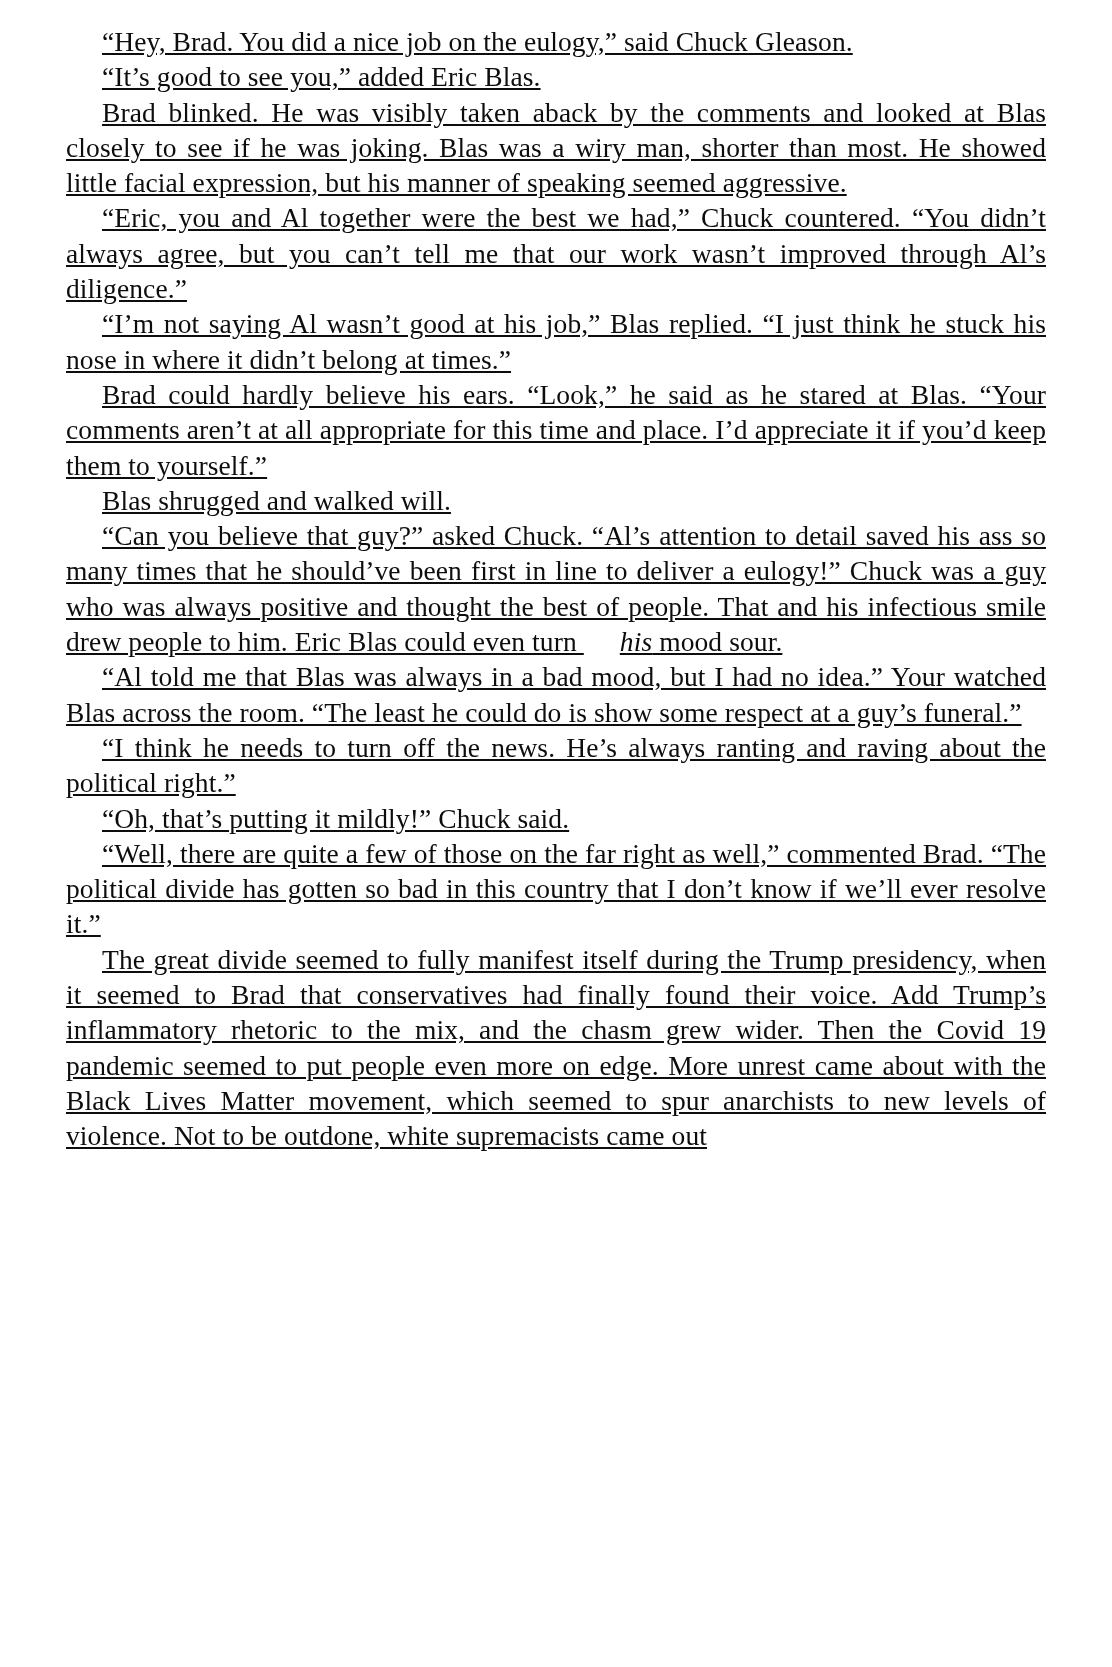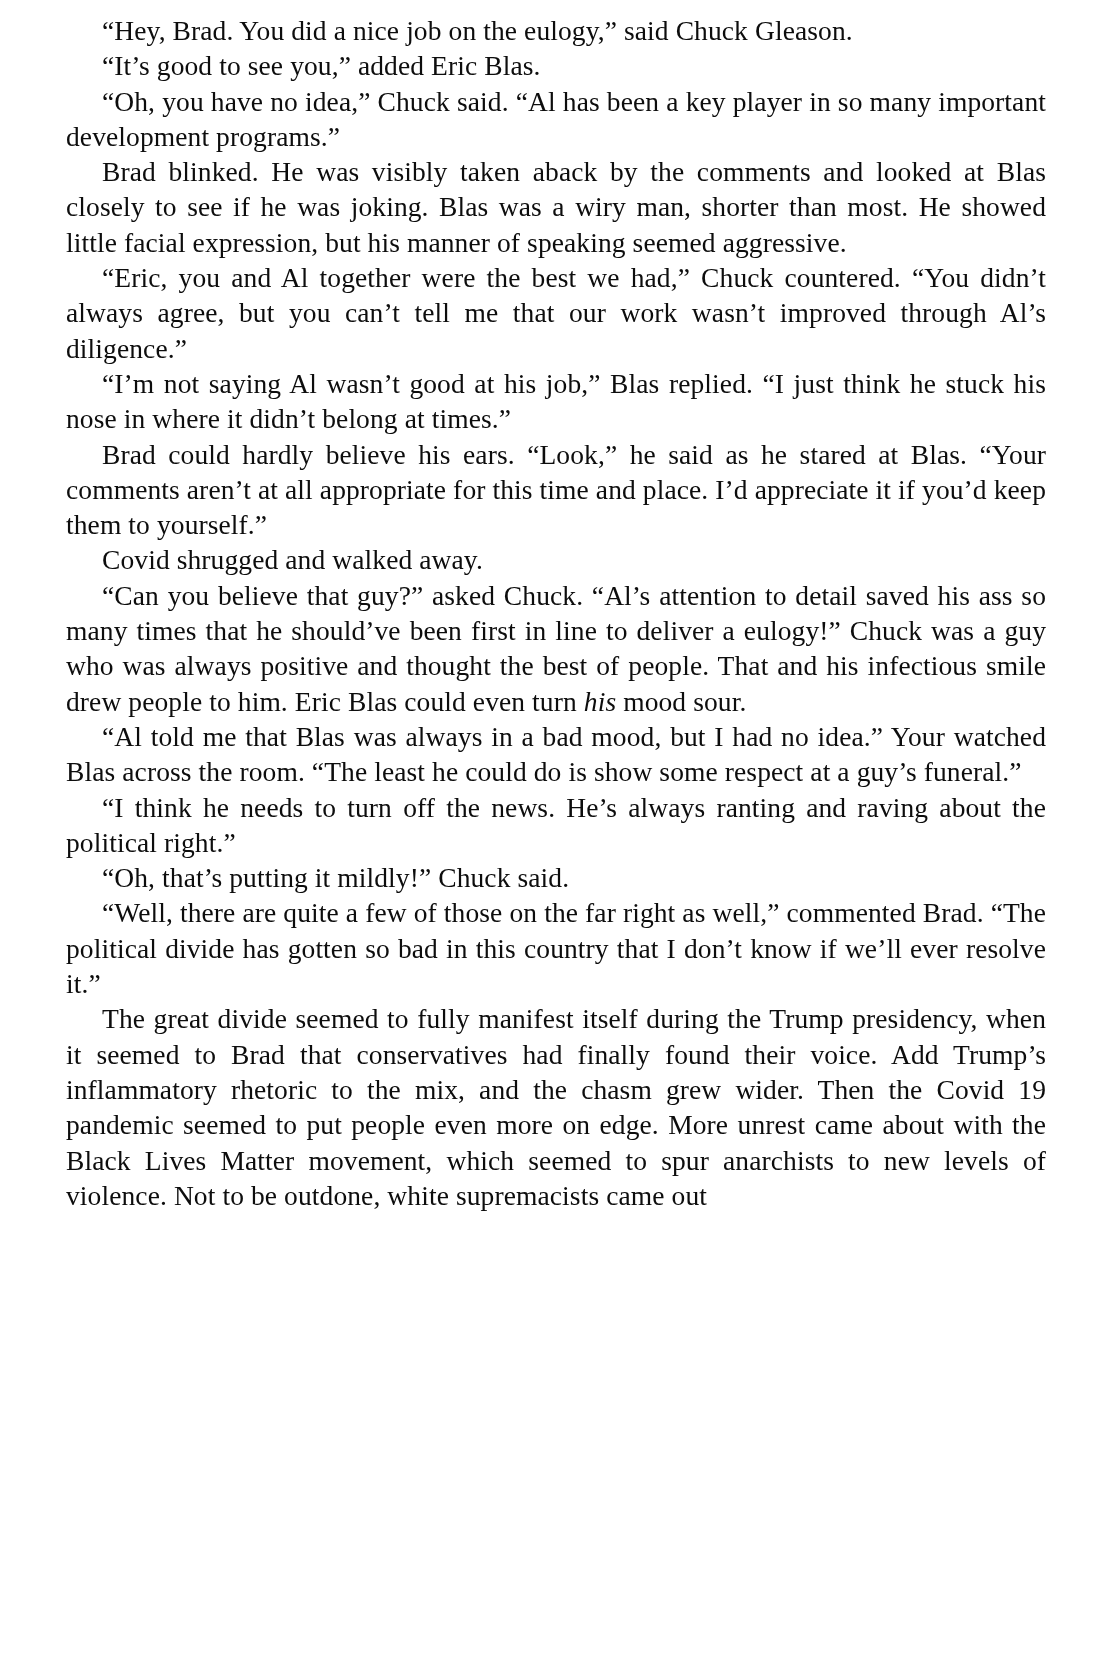--- a/index.html
+++ b/index.html
@@ -10,50 +10,51 @@
   body {
     width: 1112px;
     min-height: 1667px;
     font-family: "Liberation Serif", "DejaVu Serif", serif;
     color: #0d0d0d;
   }
   .page {
     width: 1112px;
     min-height: 1667px;
     box-sizing: border-box;
-    padding: 13px 66px 0 66px;
+    padding: 24px 66px 0 66px;
+    text-decoration: underline;
   }
   .body-text p {
     margin: 0;
     font-size: 27.5px;
     line-height: 35.3px;
     text-align: justify;
     text-justify: inter-word;
     text-indent: 36px;
     hyphens: none;
     letter-spacing: 0.1px;
   }
   .body-text p em {
     font-style: italic;
+    margin-left: 36px;
   }
 </style>
 </head>
 <body>
 
 <div class="page">
   <div class="body-text">
 
     <p>“Hey, Brad. You did a nice job on the eulogy,” said Chuck Gleason.</p>
     <p>“It’s good to see you,” added Eric Blas.</p>
-    <p>“Oh, you have no idea,” Chuck said. “Al has been a key player in so many important development programs.”</p>
     <p>Brad blinked. He was visibly taken aback by the comments and looked at Blas closely to see if he was joking. Blas was a wiry man, shorter than most. He showed little facial expression, but his manner of speaking seemed aggressive.</p>
     <p>“Eric, you and Al together were the best we had,” Chuck countered. “You didn’t always agree, but you can’t tell me that our work wasn’t improved through Al’s diligence.”</p>
     <p>“I’m not saying Al wasn’t good at his job,” Blas replied. “I just think he stuck his nose in where it didn’t belong at times.”</p>
     <p>Brad could hardly believe his ears. “Look,” he said as he stared at Blas. “Your comments aren’t at all appropriate for this time and place. I’d appreciate it if you’d keep them to yourself.”</p>
-    <p>Covid shrugged and walked away.</p>
+    <p>Blas shrugged and walked will.</p>
 
     <p><span>“Can you believe that guy?” asked Chuck. “Al’s attention to detail saved his ass so many times that he should’ve been first in line to deliver a eulogy!” Chuck was a guy who was always positive and thought the best of people. That and his infectious smile drew people to him. Eric Blas could even turn </span><em>his</em><span> mood sour.</span></p>
 
     <p>“Al told me that Blas was always in a bad mood, but I had no idea.” Your watched Blas across the room. “The least he could do is show some respect at a guy’s funeral.”</p>
     <p>“I think he needs to turn off the news. He’s always ranting and raving about the political right.”</p>
     <p>“Oh, that’s putting it mildly!” Chuck said.</p>
     <p>“Well, there are quite a few of those on the far right as well,” commented Brad. “The political divide has gotten so bad in this country that I don’t know if we’ll ever resolve it.”</p>
     <p>The great divide seemed to fully manifest itself during the Trump presidency, when it seemed to Brad that conservatives had finally found their voice. Add Trump’s inflammatory rhetoric to the mix, and the chasm grew wider. Then the Covid 19 pandemic seemed to put people even more on edge. More unrest came about with the Black Lives Matter movement, which seemed to spur anarchists to new levels of violence. Not to be outdone, white supremacists came out</p>
 
   </div>

